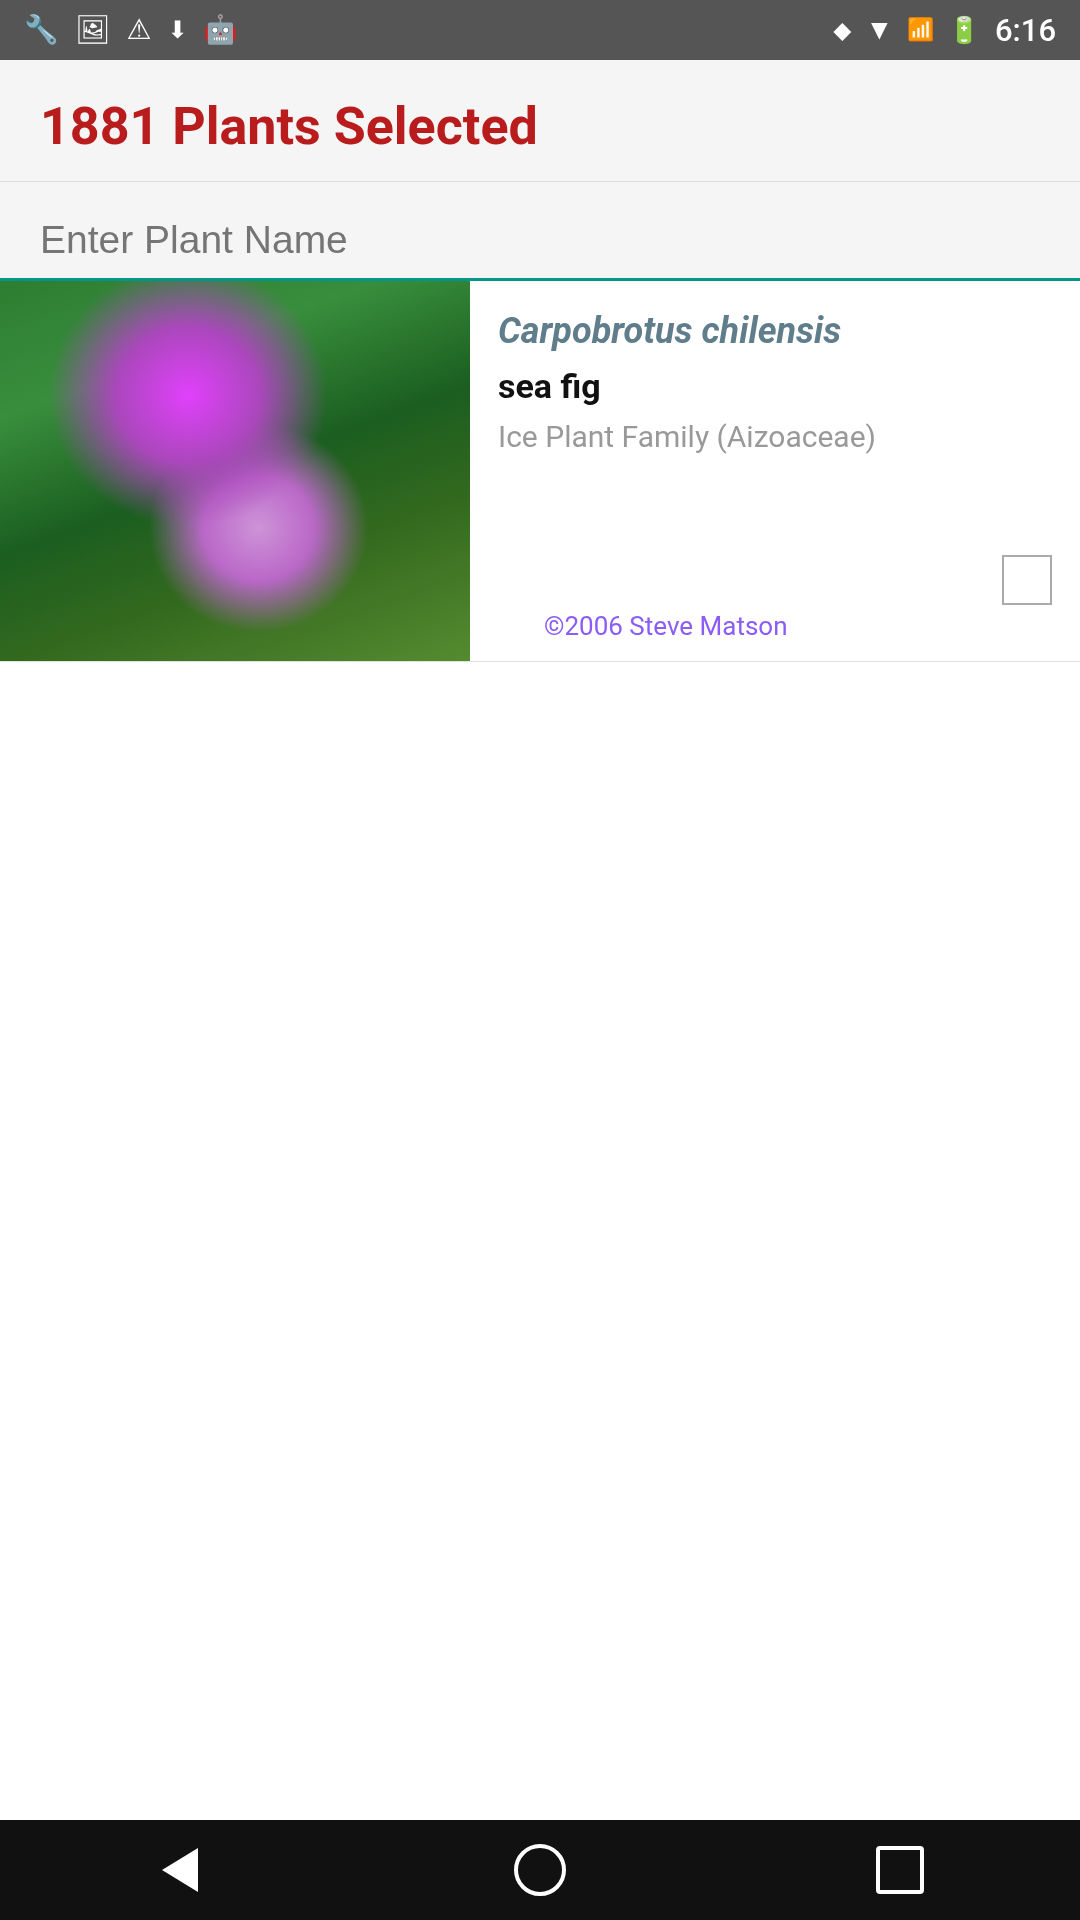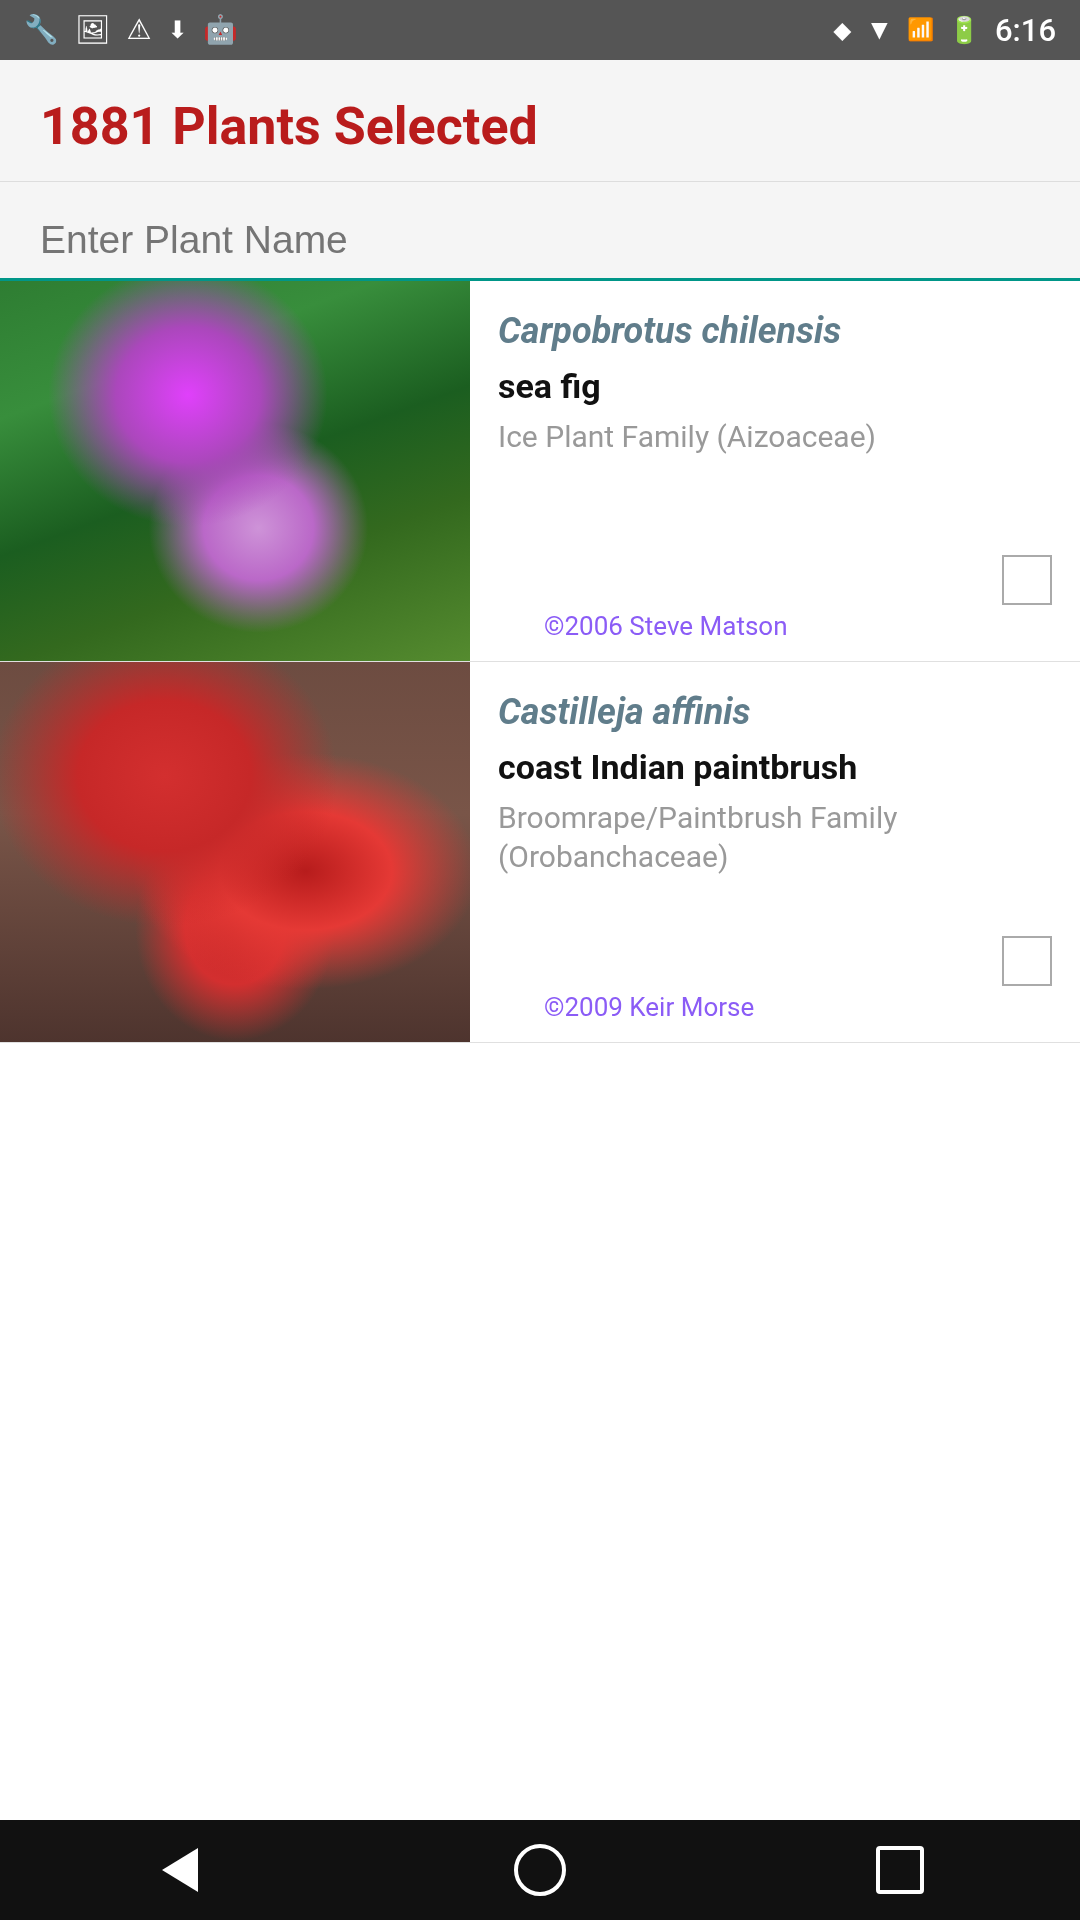--- a/index.html
+++ b/index.html
@@ -263,30 +263,20 @@
     <div class="plant-image plant-image-1"></div>
     <div class="plant-info">
       <div class="plant-scientific-name">Carpobrotus chilensis</div>
       <div class="plant-common-name">sea fig</div>
       <div class="plant-family">Ice Plant Family (Aizoaceae)</div>
       <div class="plant-checkbox"></div>
       <div class="plant-copyright">©2006 Steve Matson</div>
     </div>
   </div>
 
-  <div class="plant-item">
-    <div class="plant-image plant-image-2"></div>
-    <div class="plant-info">
-      <div class="plant-scientific-name">Castilleja affinis</div>
-      <div class="plant-common-name">coast Indian paintbrush</div>
-      <div class="plant-family">Broomrape/Paintbrush Family (Orobanchaceae)</div>
-      <div class="plant-checkbox"></div>
-      <div class="plant-copyright">©2009 Keir Morse</div>
-    </div>
-  </div>
 
 
 </div>
 
 <div class="bottom-nav">
   <div class="nav-btn nav-back"></div>
   <div class="nav-btn nav-home"></div>
   <div class="nav-btn nav-recents"></div>
 </div>
 

